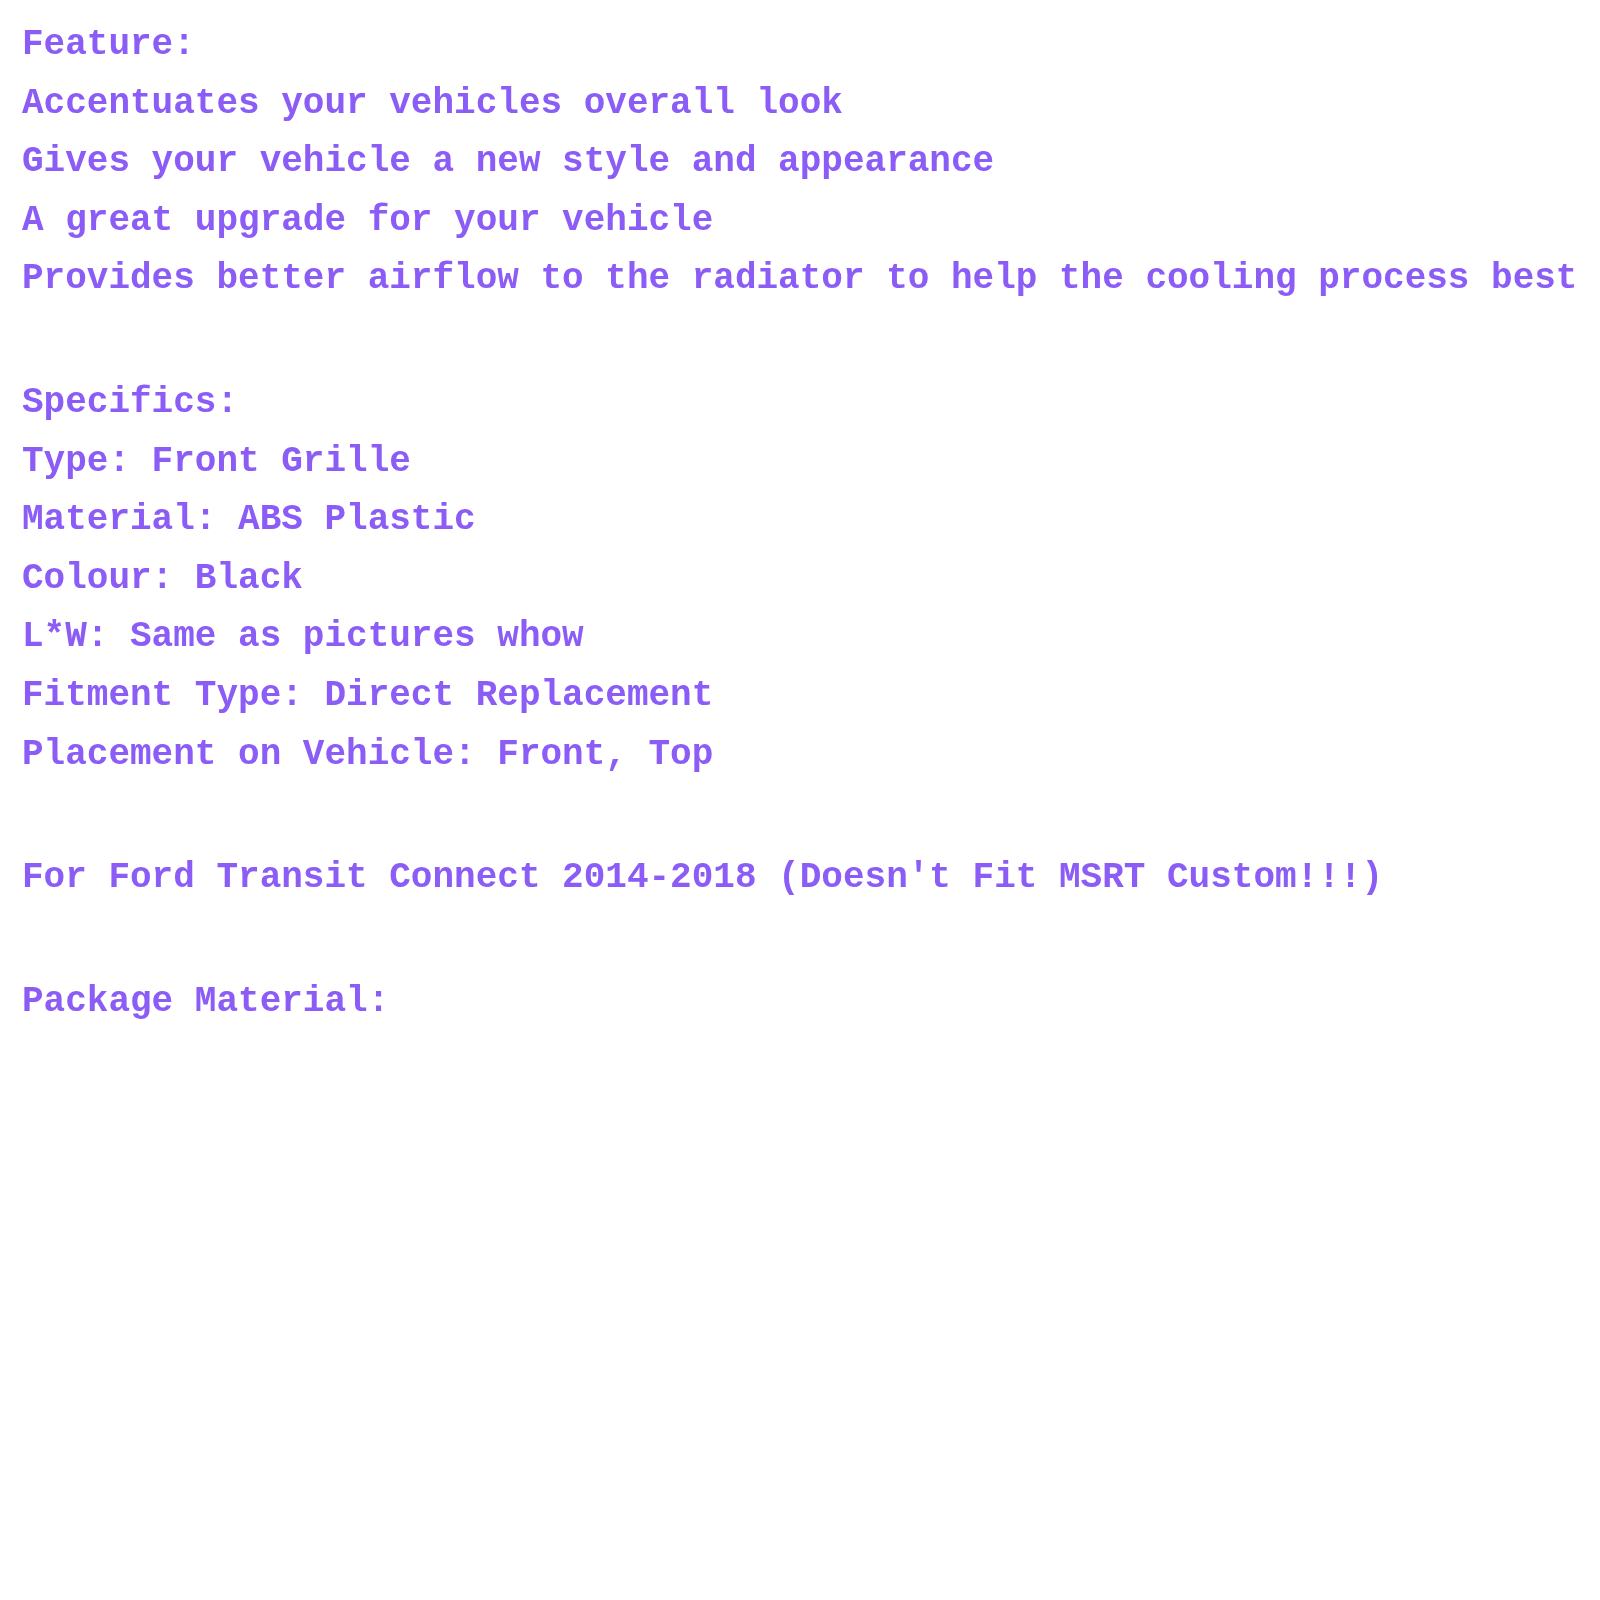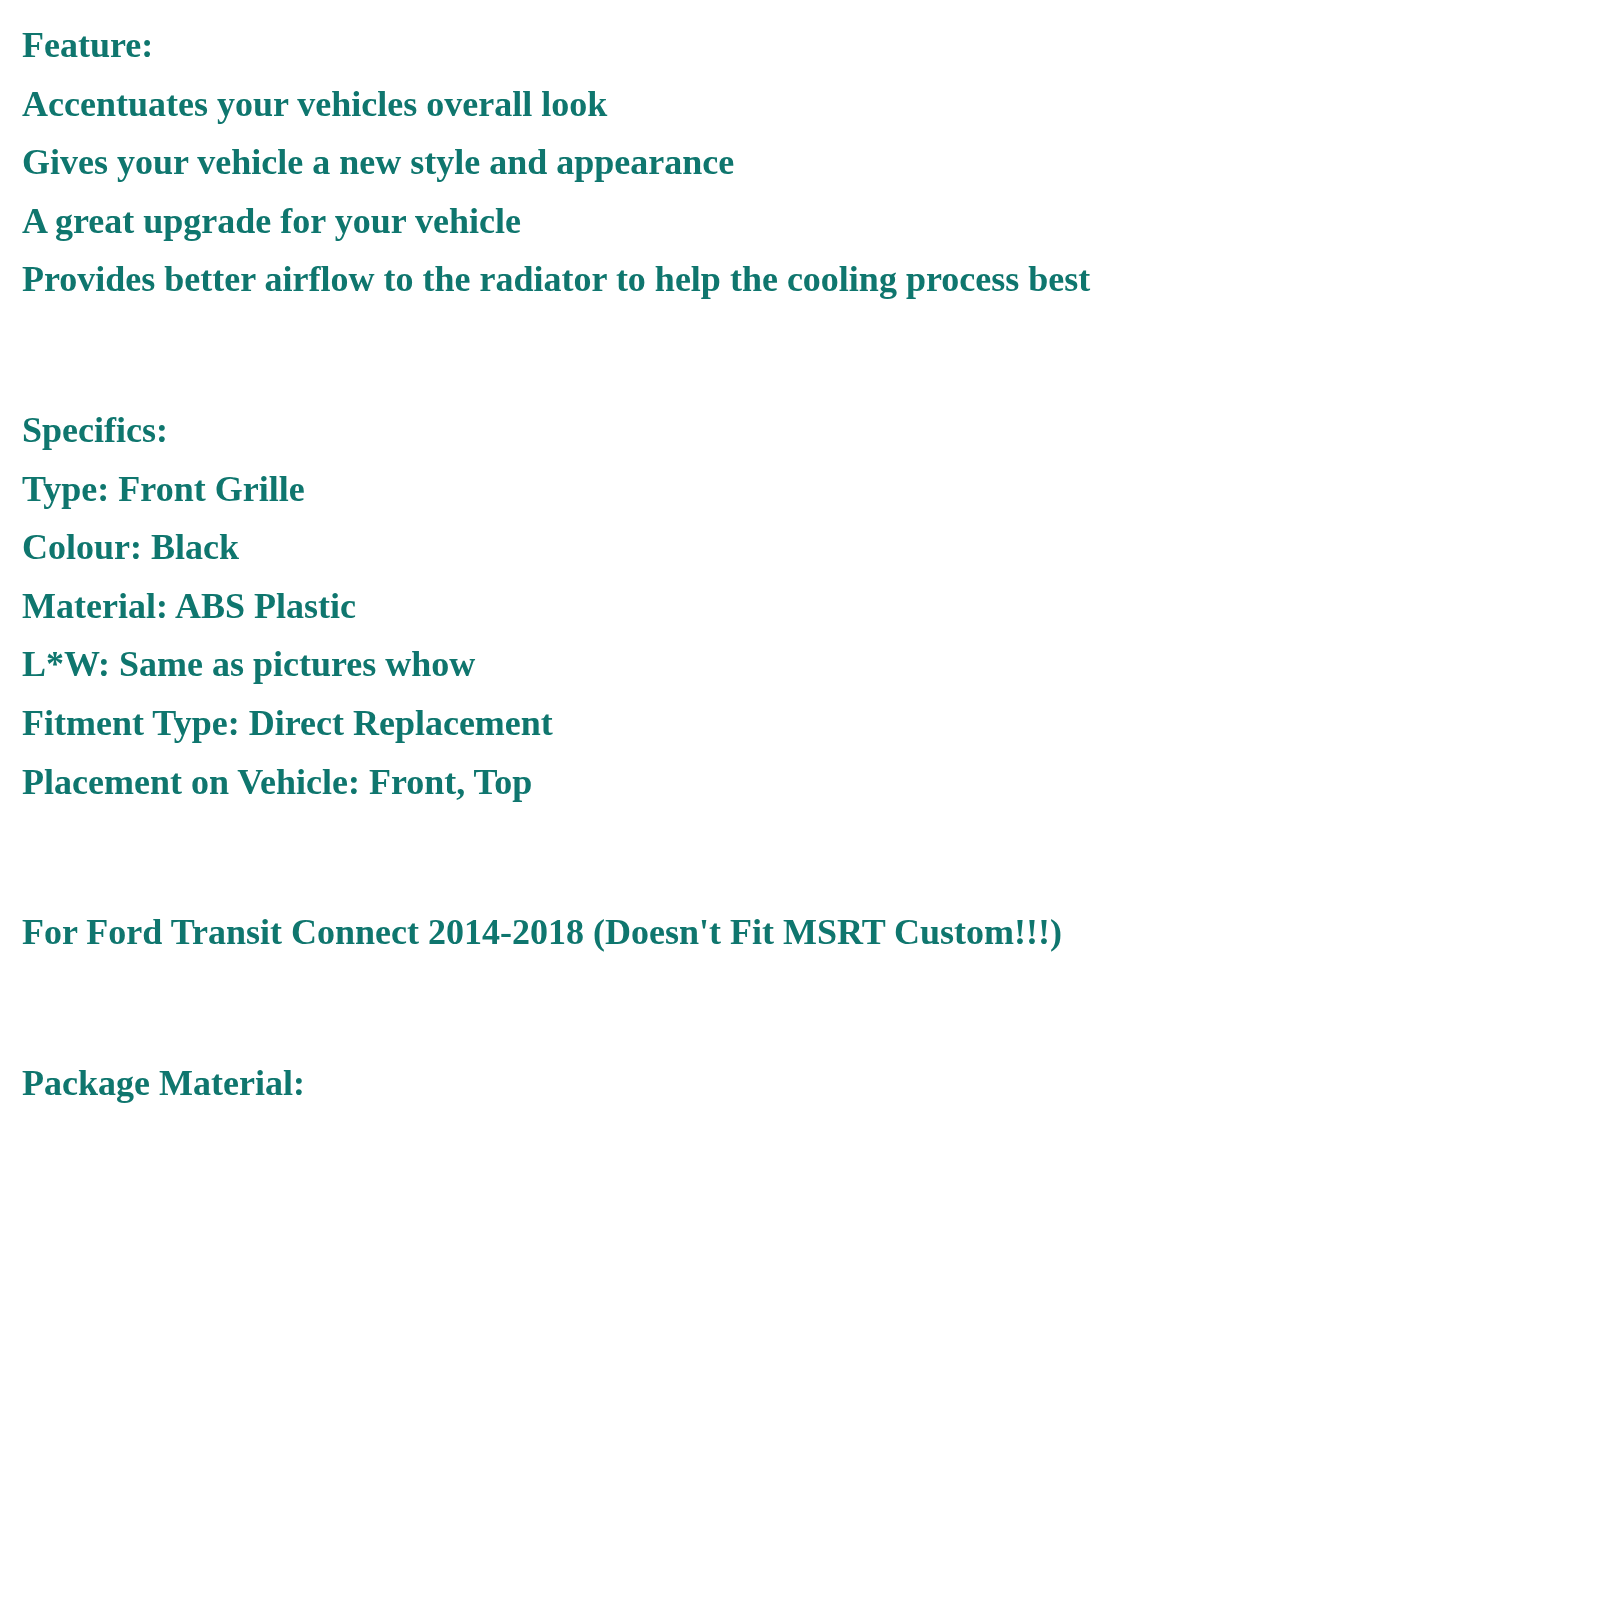--- a/index.html
+++ b/index.html
@@ -10,30 +10,30 @@
   body {
     width: 1600px;
     height: 1600px;
     overflow: hidden;
   }
   .doc {
     box-sizing: border-box;
     width: 1600px;
     height: 1600px;
     padding: 16px 30px 0 22px;
-    font-family: Liberation Serif, serif;
+    font-family: Liberation Mono, monospace;
     font-weight: bold;
     font-size: 36px;
     line-height: 58.6px;
-    color: #0f766e;
+    color: #8b5cf6;
     letter-spacing: 0;
     white-space: nowrap;
   }
   .section + .section {
-    margin-top: 92px; 
+    margin-top: 65px; 
   }
   .line {
     height: 58.6px;
   }
 </style>
 </head>
 <body>
 
 <div class="doc">
 
@@ -41,22 +41,22 @@
     <div class="line">Feature:</div>
     <div class="line">Accentuates your vehicles overall look</div>
     <div class="line">Gives your vehicle a new style and appearance</div>
     <div class="line">A great upgrade for your vehicle</div>
     <div class="line">Provides better airflow to the radiator to help the cooling process best</div>
   </div>
 
   <div class="section">
     <div class="line">Specifics:</div>
     <div class="line">Type: Front Grille</div>
+    <div class="line">Material: ABS Plastic</div>
     <div class="line">Colour: Black</div>
-    <div class="line">Material: ABS Plastic</div>
     <div class="line">L*W: Same as pictures whow</div>
     <div class="line">Fitment Type: Direct Replacement</div>
     <div class="line">Placement on Vehicle: Front, Top</div>
   </div>
 
   <div class="section">
     <div class="line">For Ford Transit Connect 2014-2018 (Doesn't Fit MSRT Custom!!!)</div>
   </div>
 
   <div class="section">

